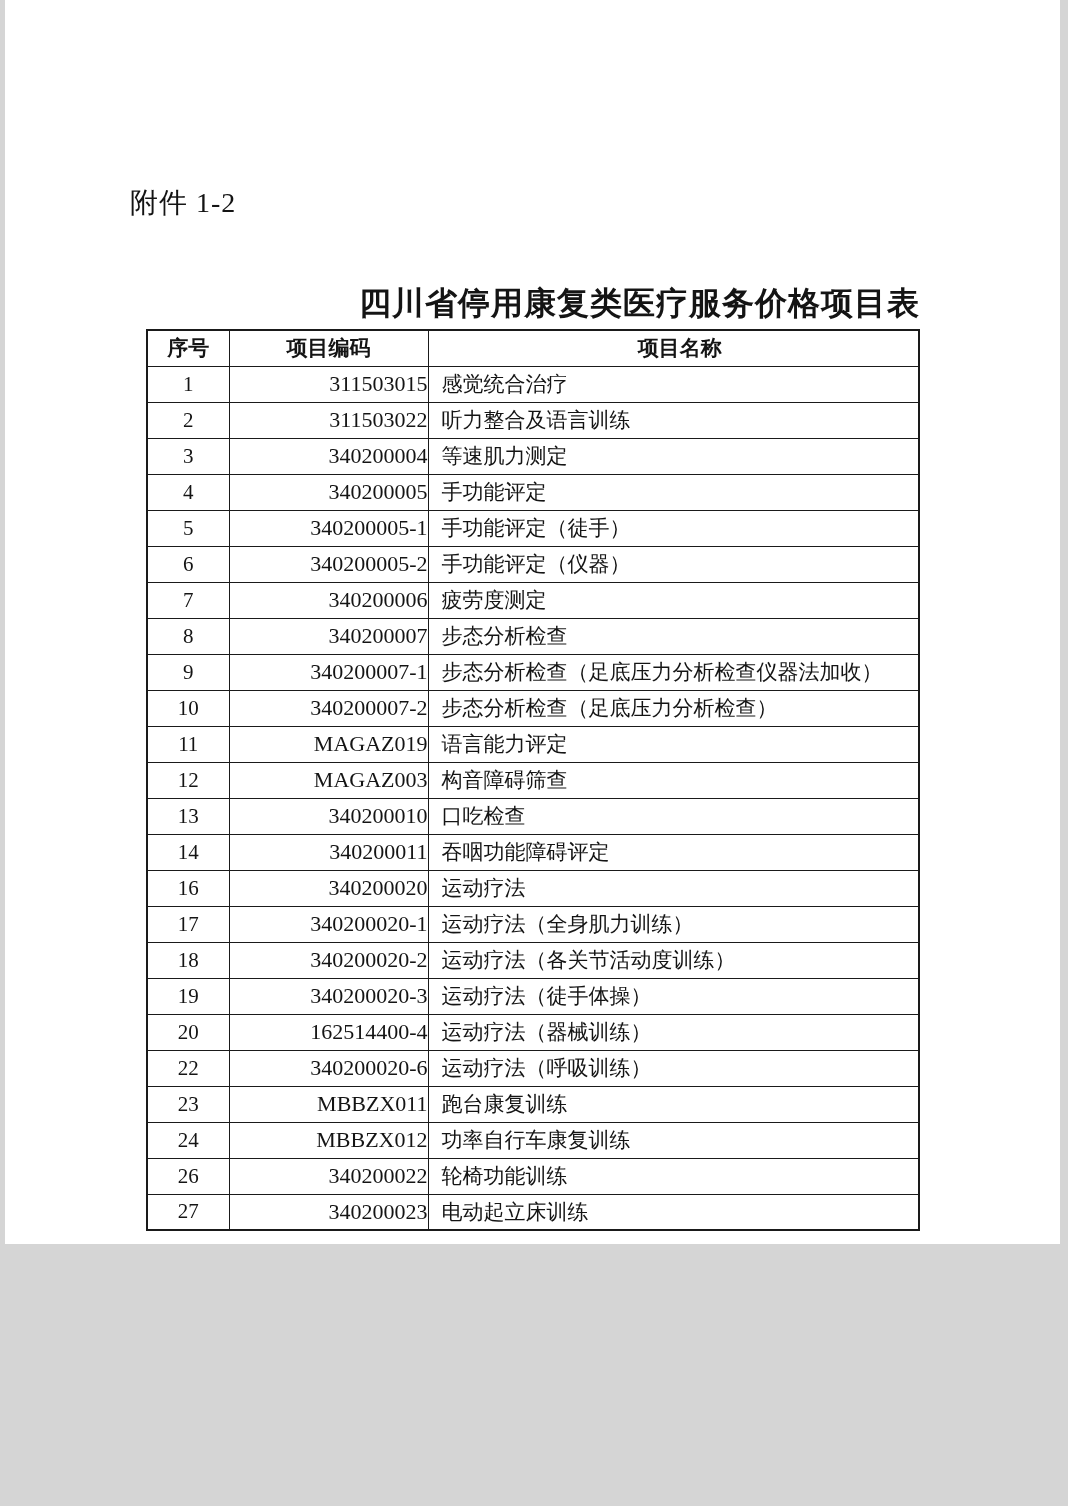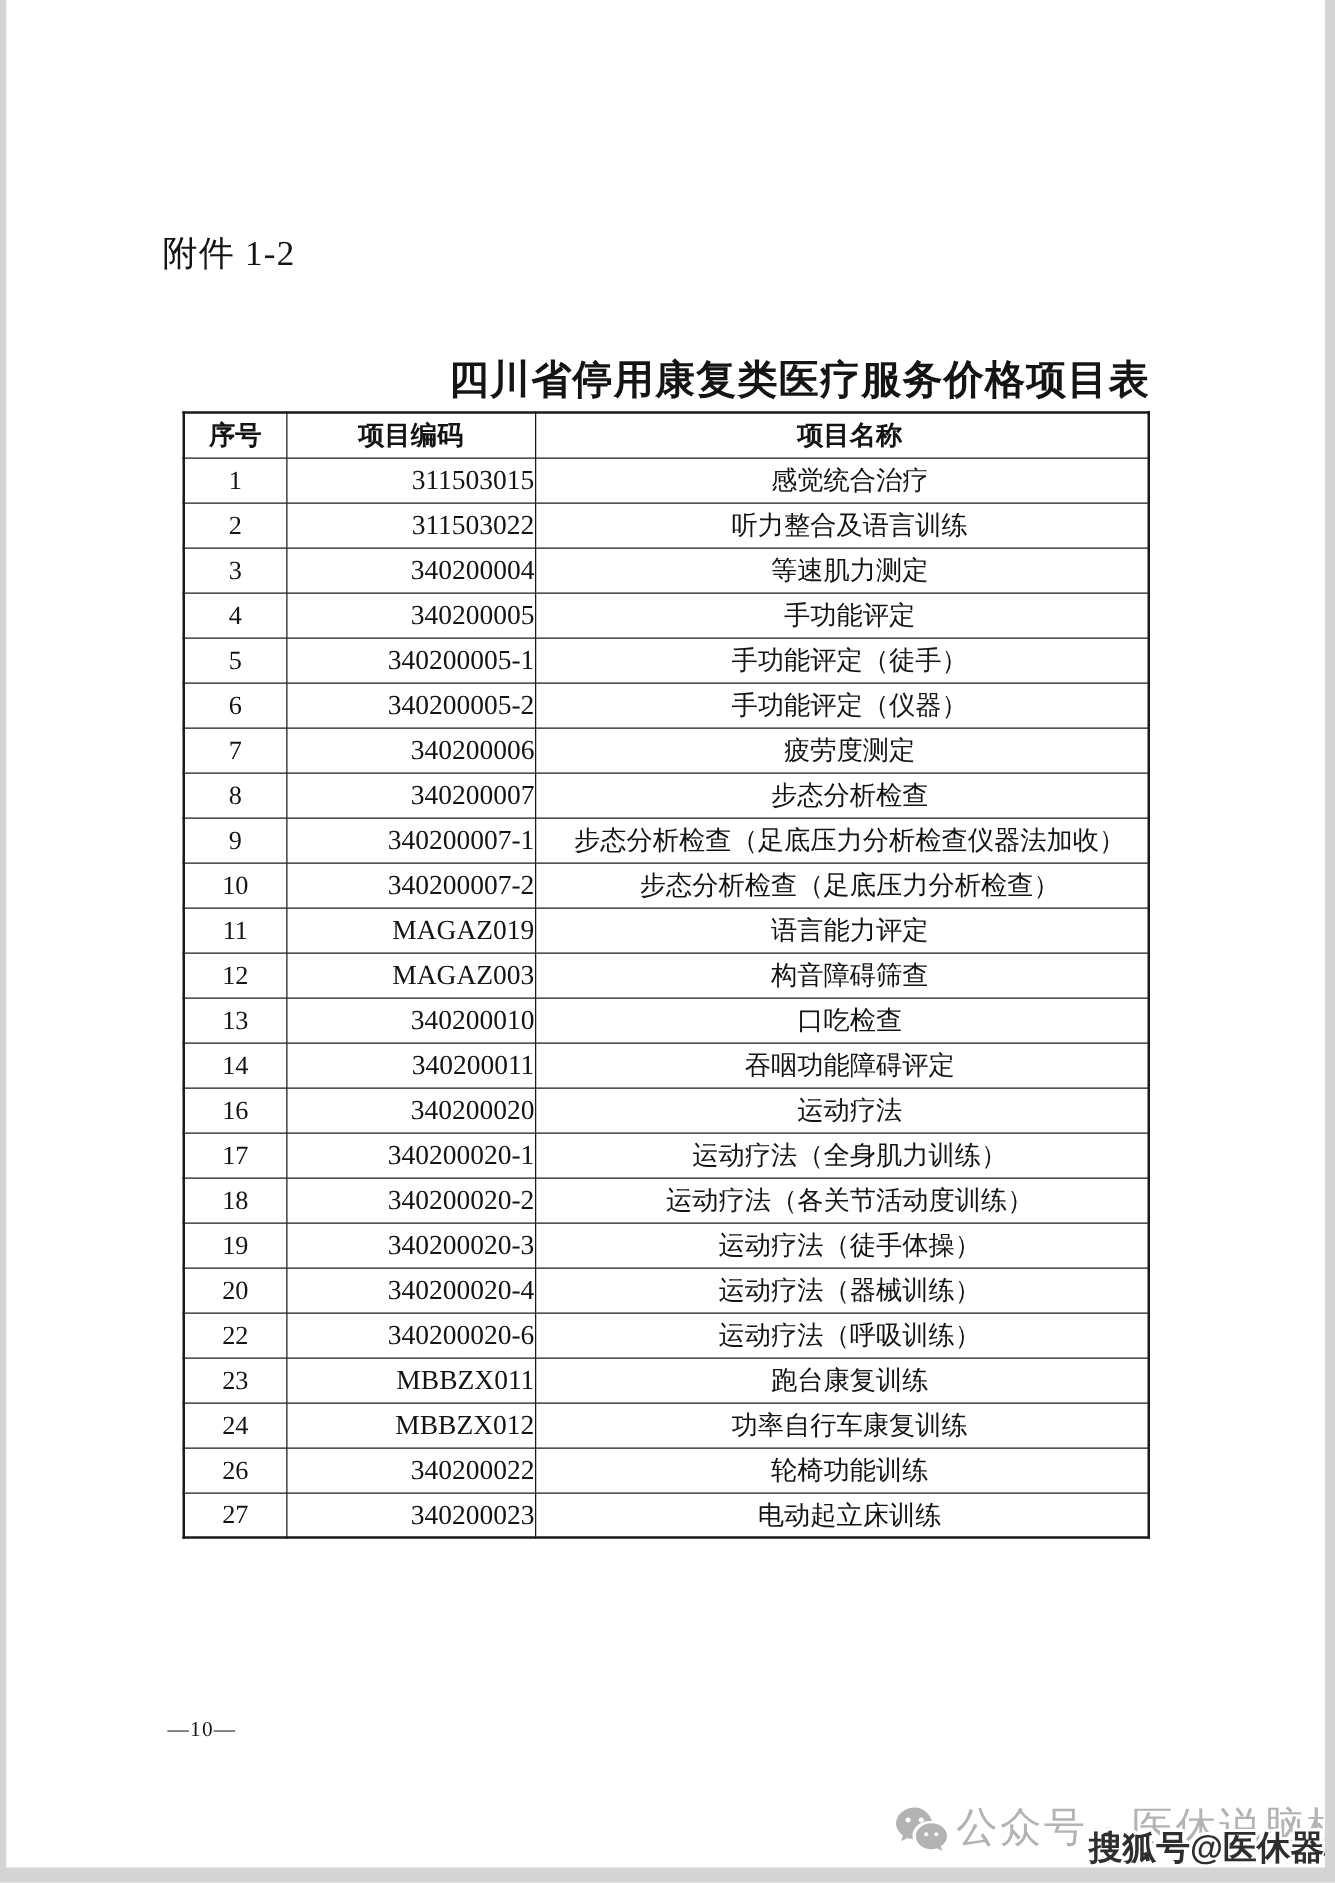--- a/index.html
+++ b/index.html
@@ -13,21 +13,21 @@
   * { margin: 0; padding: 0; box-sizing: border-box; }
   html, body {
     width: 1068px; height: 1506px;
     background: var(--surround-bg);
     font-family: "Liberation Serif", "DejaVu Serif", serif;
     color: var(--text-color);
   }
   .page {
     position: absolute;
     left: 5px; top: 0;
-    width: 1055px; height: 1494px;
+    width: 1055px; height: 1244px;
     background: var(--page-bg);
     overflow: hidden;
   }
   .attachment-label {
     position: absolute;
     left: 125px; top: 184px;
     font-size: 28px;
     letter-spacing: 1px;
   }
   .doc-title {
@@ -59,21 +59,21 @@
     font-weight: bold;
     font-size: 21px;
     text-align: center;
   }
   .price-table td {
     font-family: "Liberation Serif", "DejaVu Serif", serif;
     font-size: 21px;
   }
   .col-no   { width: 82px;  text-align: center; margin-top: 40px; }
   .col-code { width: 199px; text-align: right; }
-  .col-name { text-align: center; padding-left: 13px; }
+  .col-name { text-align: left; padding-left: 13px; }
   td.col-code { font-size: 22px; }
   .page-number {
     position: absolute;
     left: 129px; top: 1374px;
     font-size: 17px;
     letter-spacing: 1px;
   }
   .watermark {
     position: absolute;
     left: 0; top: 1438px;
@@ -211,21 +211,21 @@
     <td class="col-code">340200020-2</td>
     <td class="col-name">运动疗法（各关节活动度训练）</td>
   </tr>
         <tr>
     <td class="col-no">19</td>
     <td class="col-code">340200020-3</td>
     <td class="col-name">运动疗法（徒手体操）</td>
   </tr>
         <tr>
     <td class="col-no">20</td>
-    <td class="col-code">340200020-4</td>
+    <td class="col-code">162514400-4</td>
     <td class="col-name">运动疗法（器械训练）</td>
   </tr>
         <tr>
     <td class="col-no">22</td>
     <td class="col-code">340200020-6</td>
     <td class="col-name">运动疗法（呼吸训练）</td>
   </tr>
         <tr>
     <td class="col-no">23</td>
     <td class="col-code">MBBZX011</td>

